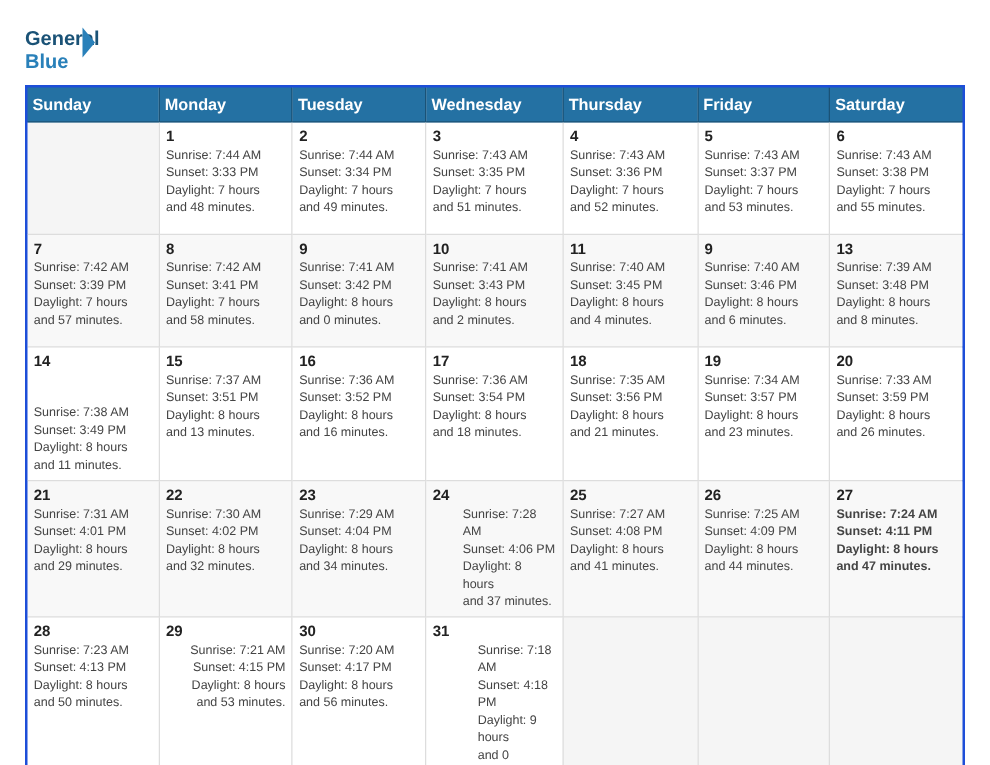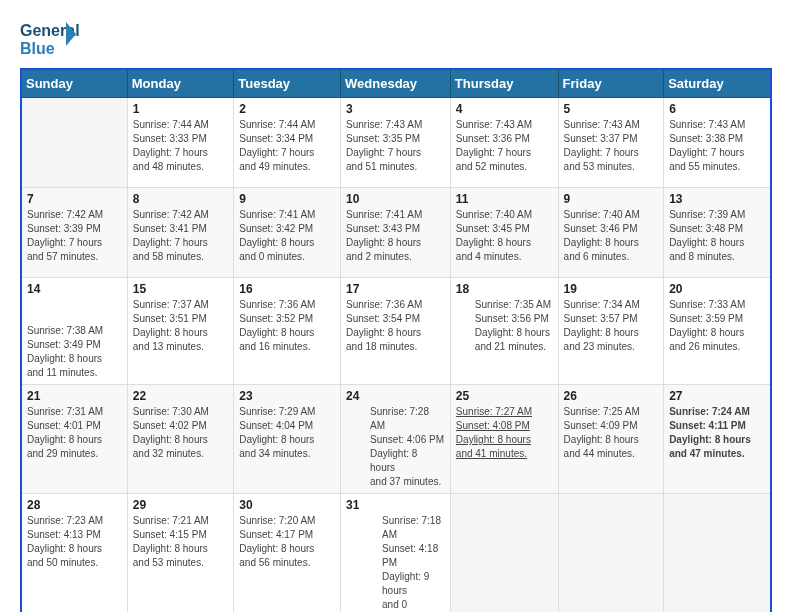--- a/index.html
+++ b/index.html
@@ -228,21 +228,21 @@
         </td>
         <td>
           <span class="day-number">17</span>
           <div class="day-info" style="white-space: pre-line;">Sunrise: 7:36 AM
 Sunset: 3:54 PM
 Daylight: 8 hours
 and 18 minutes.</div>
         </td>
         <td>
           <span class="day-number">18</span>
-          <div class="day-info" style="white-space: pre-line; margin-left: 19px;">Sunrise: 7:35 AM
+          <div class="day-info" style="white-space: pre-line;">Sunrise: 7:35 AM
 Sunset: 3:56 PM
 Daylight: 8 hours
 and 21 minutes.</div>
         </td>
         <td>
           <span class="day-number">19</span>
           <div class="day-info" style="white-space: pre-line;">Sunrise: 7:34 AM
 Sunset: 3:57 PM
 Daylight: 8 hours
 and 23 minutes.</div>
@@ -279,21 +279,21 @@
         </td>
         <td>
           <span class="day-number">24</span>
           <div class="day-info" style="white-space: pre-line; margin-left: 24px;">Sunrise: 7:28 AM
 Sunset: 4:06 PM
 Daylight: 8 hours
 and 37 minutes.</div>
         </td>
         <td>
           <span class="day-number">25</span>
-          <div class="day-info" style="white-space: pre-line; text-decoration: underline;">Sunrise: 7:27 AM
+          <div class="day-info" style="white-space: pre-line;">Sunrise: 7:27 AM
 Sunset: 4:08 PM
 Daylight: 8 hours
 and 41 minutes.</div>
         </td>
         <td>
           <span class="day-number">26</span>
           <div class="day-info" style="white-space: pre-line;">Sunrise: 7:25 AM
 Sunset: 4:09 PM
 Daylight: 8 hours
 and 44 minutes.</div>
@@ -309,21 +309,21 @@
       <tr>
         <td>
           <span class="day-number">28</span>
           <div class="day-info" style="white-space: pre-line;">Sunrise: 7:23 AM
 Sunset: 4:13 PM
 Daylight: 8 hours
 and 50 minutes.</div>
         </td>
         <td>
           <span class="day-number">29</span>
-          <div class="day-info" style="white-space: pre-line;">Sunrise: 7:21 AM
+          <div class="day-info" style="white-space: pre-line; text-align: right;">Sunrise: 7:21 AM
 Sunset: 4:15 PM
 Daylight: 8 hours
 and 53 minutes.</div>
         </td>
         <td>
           <span class="day-number">30</span>
           <div class="day-info" style="white-space: pre-line;">Sunrise: 7:20 AM
 Sunset: 4:17 PM
 Daylight: 8 hours
 and 56 minutes.</div>

